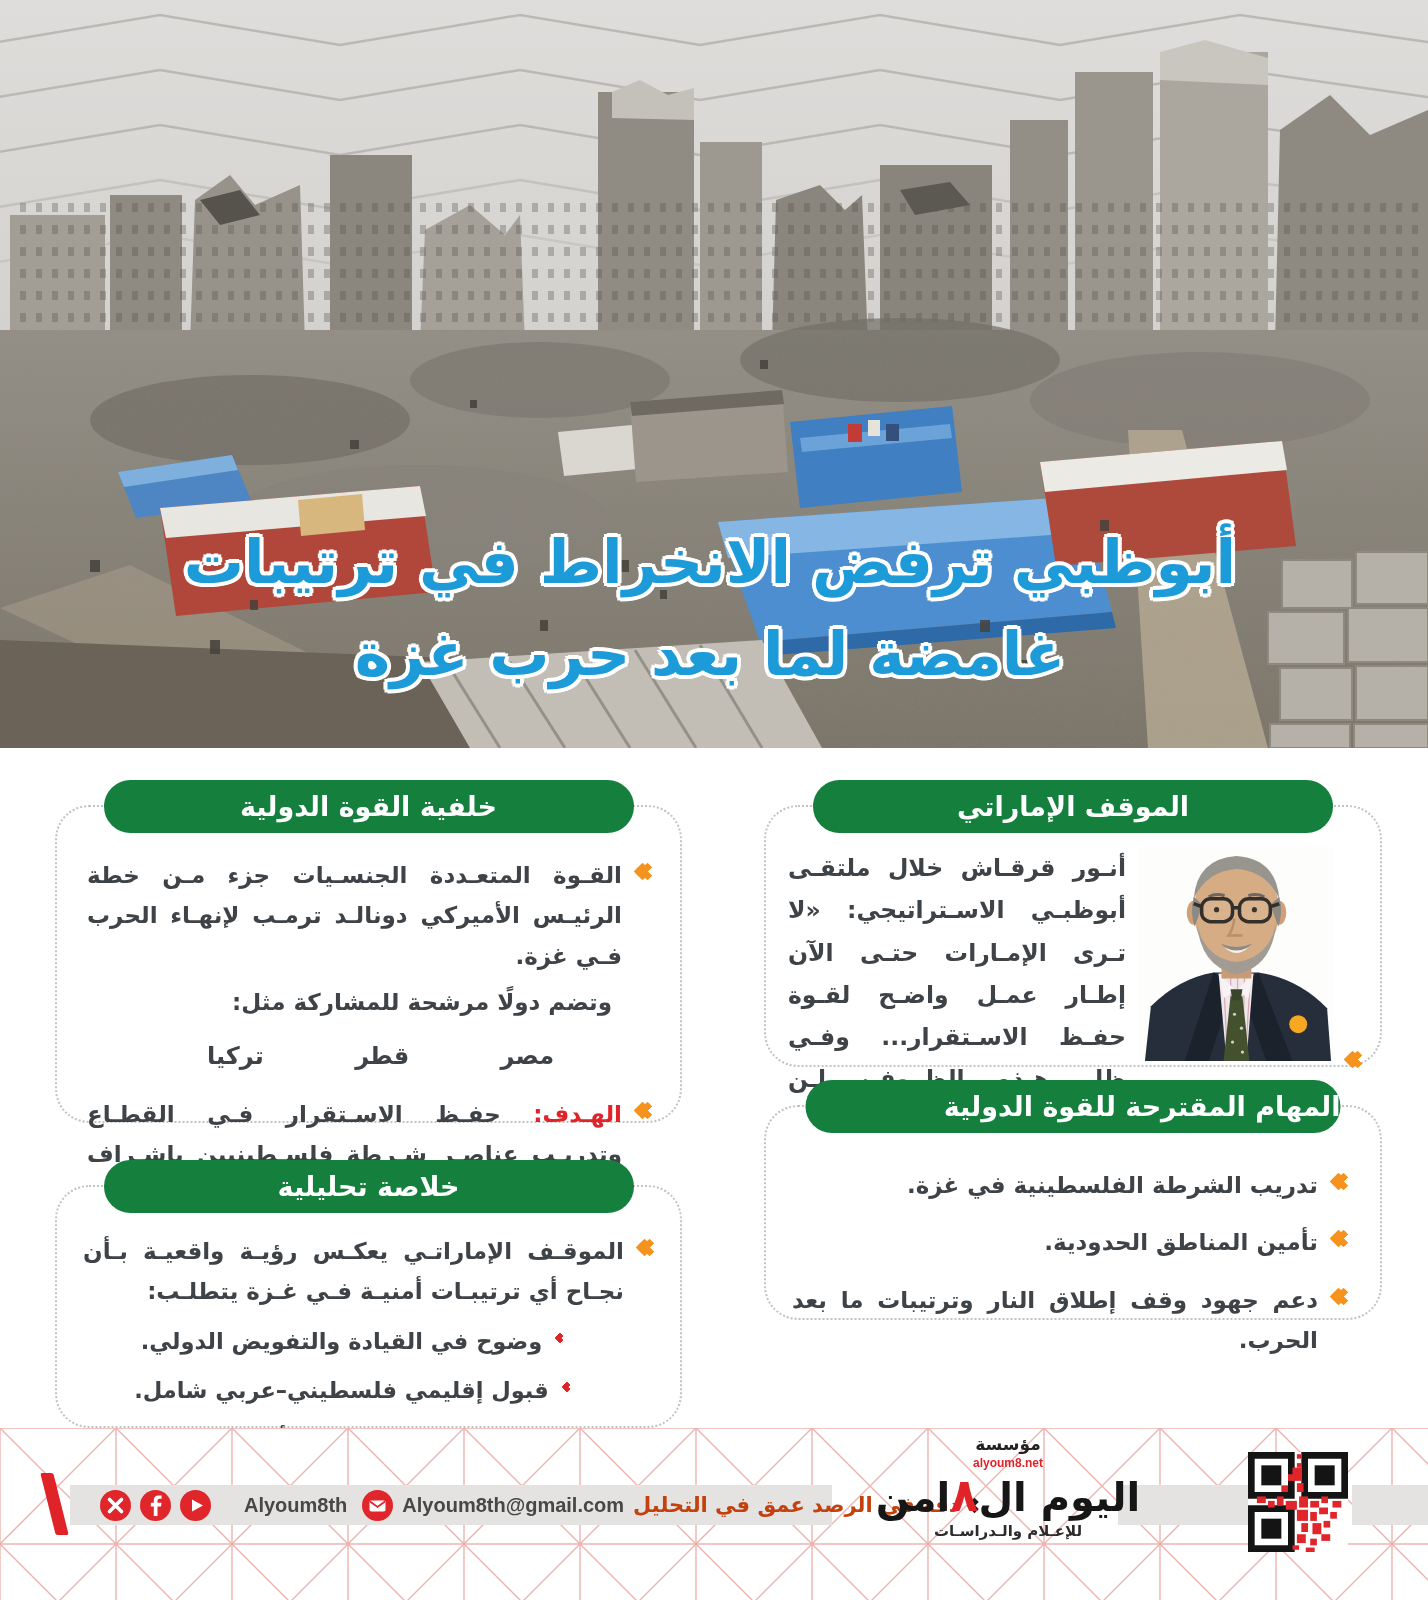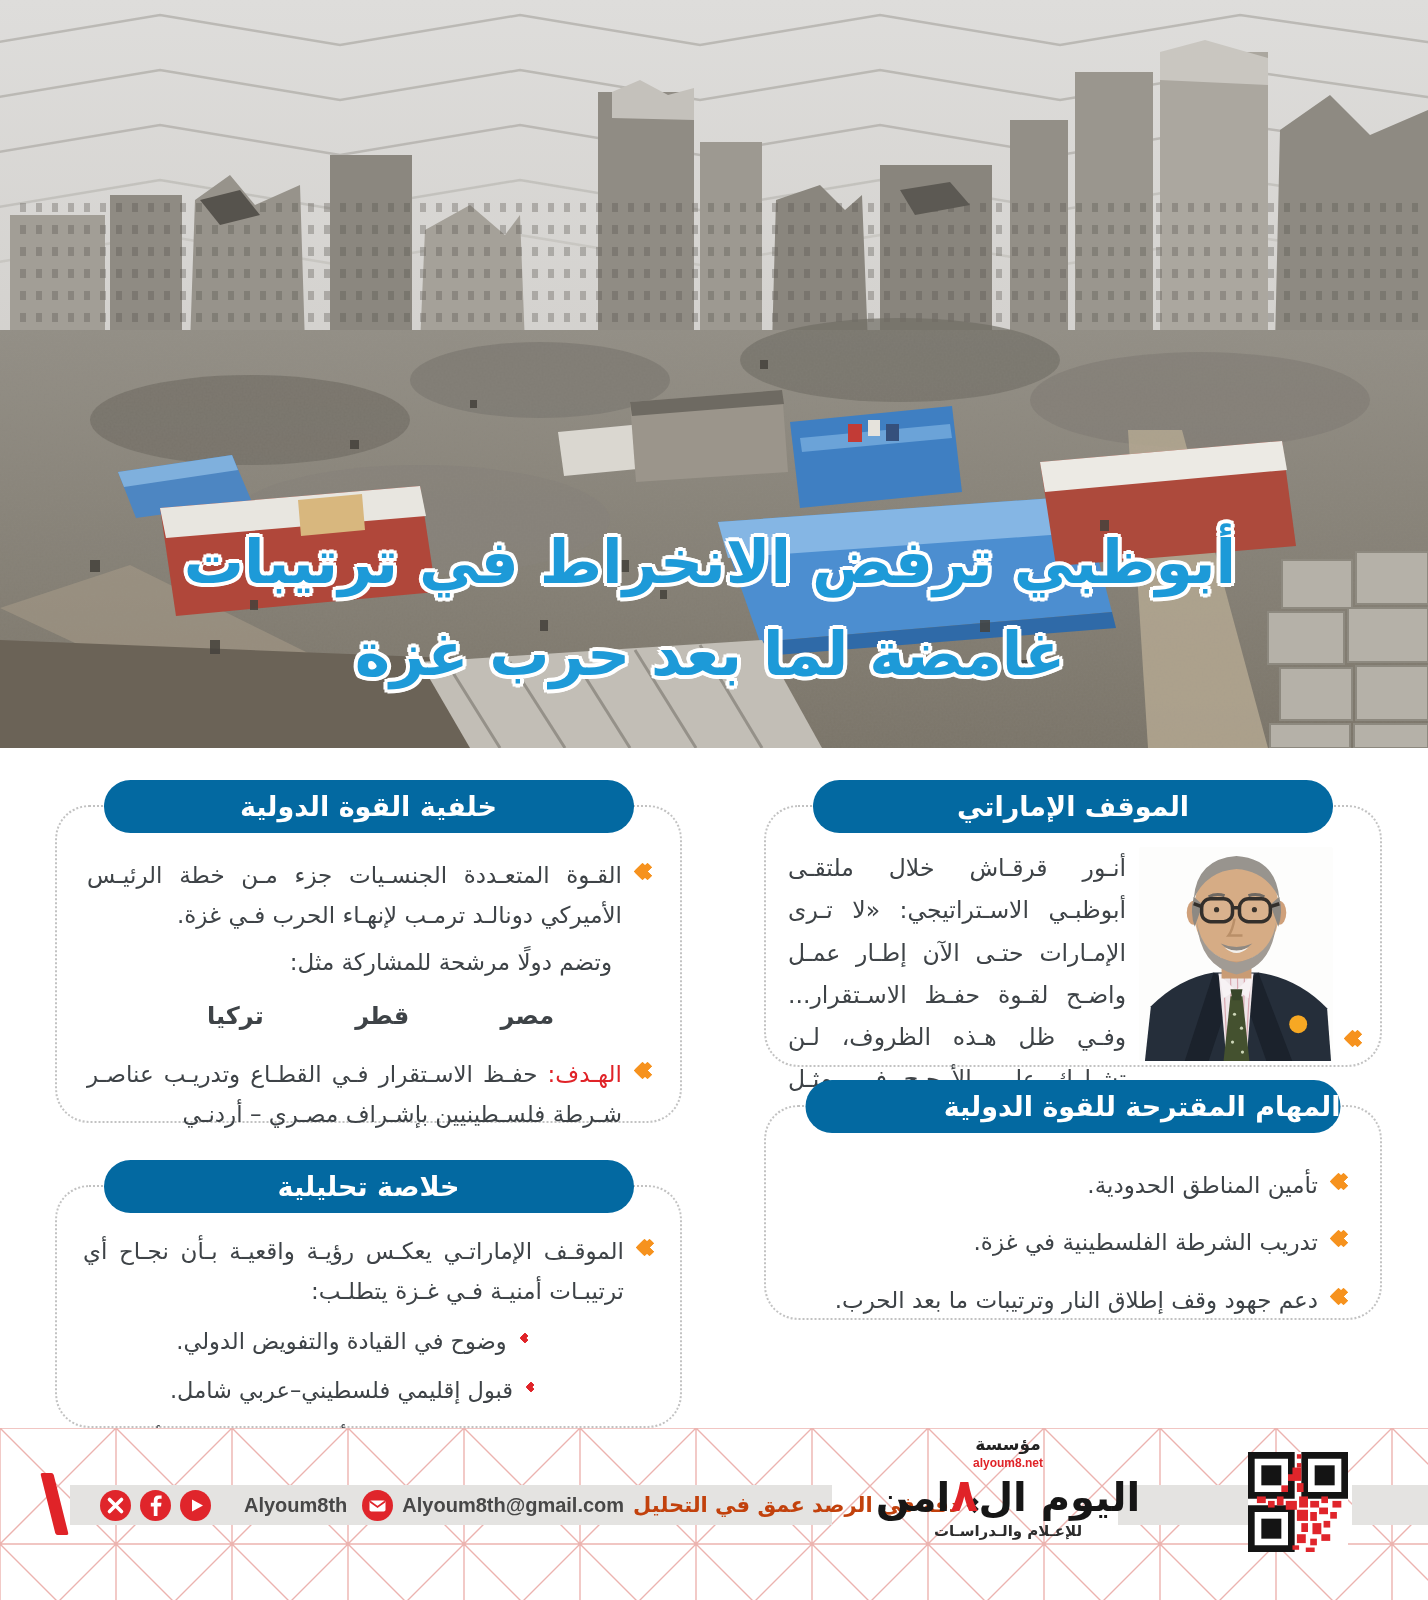--- a/index.html
+++ b/index.html
@@ -11,31 +11,31 @@
   .hero svg.art { position:absolute; inset:0; display:block; }
   .hero-title { position:absolute; top:516px; left:0; right:8px; text-align:center; z-index:5;
                 font-weight:bold; font-size:60px; line-height:92px; color:#1d9ad8;
                 text-shadow:-4px 0 0 #fff,4px 0 0 #fff,0 -4px 0 #fff,0 4px 0 #fff,
                             -3px -3px 0 #fff,3px 3px 0 #fff,-3px 3px 0 #fff,3px -3px 0 #fff; }
 
   
   .content { position:relative; width:1428px; height:680px; background:#fff; }
   .box { position:absolute; background:#fff; border:2px dotted #c2c2c2; border-radius:34px; direction:rtl; }
   .pill { position:absolute; top:-27px; left:50%; transform:translateX(-50%);
-          background:#0369a1; color:#fff; height:53px; line-height:53px; border-radius:28px;
+          background:#15803d; color:#fff; height:53px; line-height:53px; border-radius:28px;
           text-align:center; font-size:27px; font-weight:bold; white-space:nowrap; z-index:3; }
   .box-bg   { left:55px;  top:57px;  width:627px; height:318px; }
   .box-uae  { left:764px; top:57px;  width:618px; height:262px; }
   .box-task { left:764px; top:357px; width:618px; height:215px; }
   .box-sum  { left:55px;  top:437px; width:627px; height:243px; }
   .box-bg .pill, .box-sum .pill { width:530px; }
   .box-uae .pill { width:520px; }
   .box-task .pill { width:535px;text-align:right; }
 
-  .btxt { color:#3e4347; font-size:23px; line-height:1.75; font-weight:normal; text-align:justify; }
+  .btxt { color:#3e4347; font-size:23px; line-height:1.75; font-weight:bold; text-align:justify; }
   .row { display:flex; gap:14px; align-items:flex-start; }
 
   
   .chev { display:flex; align-items:center; flex:0 0 auto; margin-top:10px; }
   .chev i { display:block; width:13px; height:13px; border-style:solid; border-color:#f6921e;
             border-width:0 0 7px 7px; transform:rotate(45deg); border-radius:2px; }
   .chev i + i { margin-right:-8px; }
   .chev.red i { width:8px; height:8px; border-width:0 0 5px 5px; border-color:#e02328; }
   .chev.red { margin-top:12px; }
 
@@ -301,28 +301,28 @@
   </section>
 
   <section class="box box-task">
     <div class="pill">المهام المقترحة للقوة الدولية</div>
     <div class="inner">
       <div class="row">
         <span class="chev">
             <i></i>
             <i></i>
           </span>
+        <p class="btxt">تدريب الشرطة الفلسطينية في غزة.</p>
+      </div>
+      <div class="row">
+        <span class="chev">
+            <i></i>
+            <i></i>
+          </span>
         <p class="btxt">تأمين المناطق الحدودية.</p>
-      </div>
-      <div class="row">
-        <span class="chev">
-            <i></i>
-            <i></i>
-          </span>
-        <p class="btxt">تدريب الشرطة الفلسطينية في غزة.</p>
       </div>
       <div class="row">
         <span class="chev">
             <i></i>
             <i></i>
           </span>
         <p class="btxt">دعم جهود وقف إطلاق النار وترتيبات ما بعد الحرب.</p>
       </div>
     </div>
   </section>

